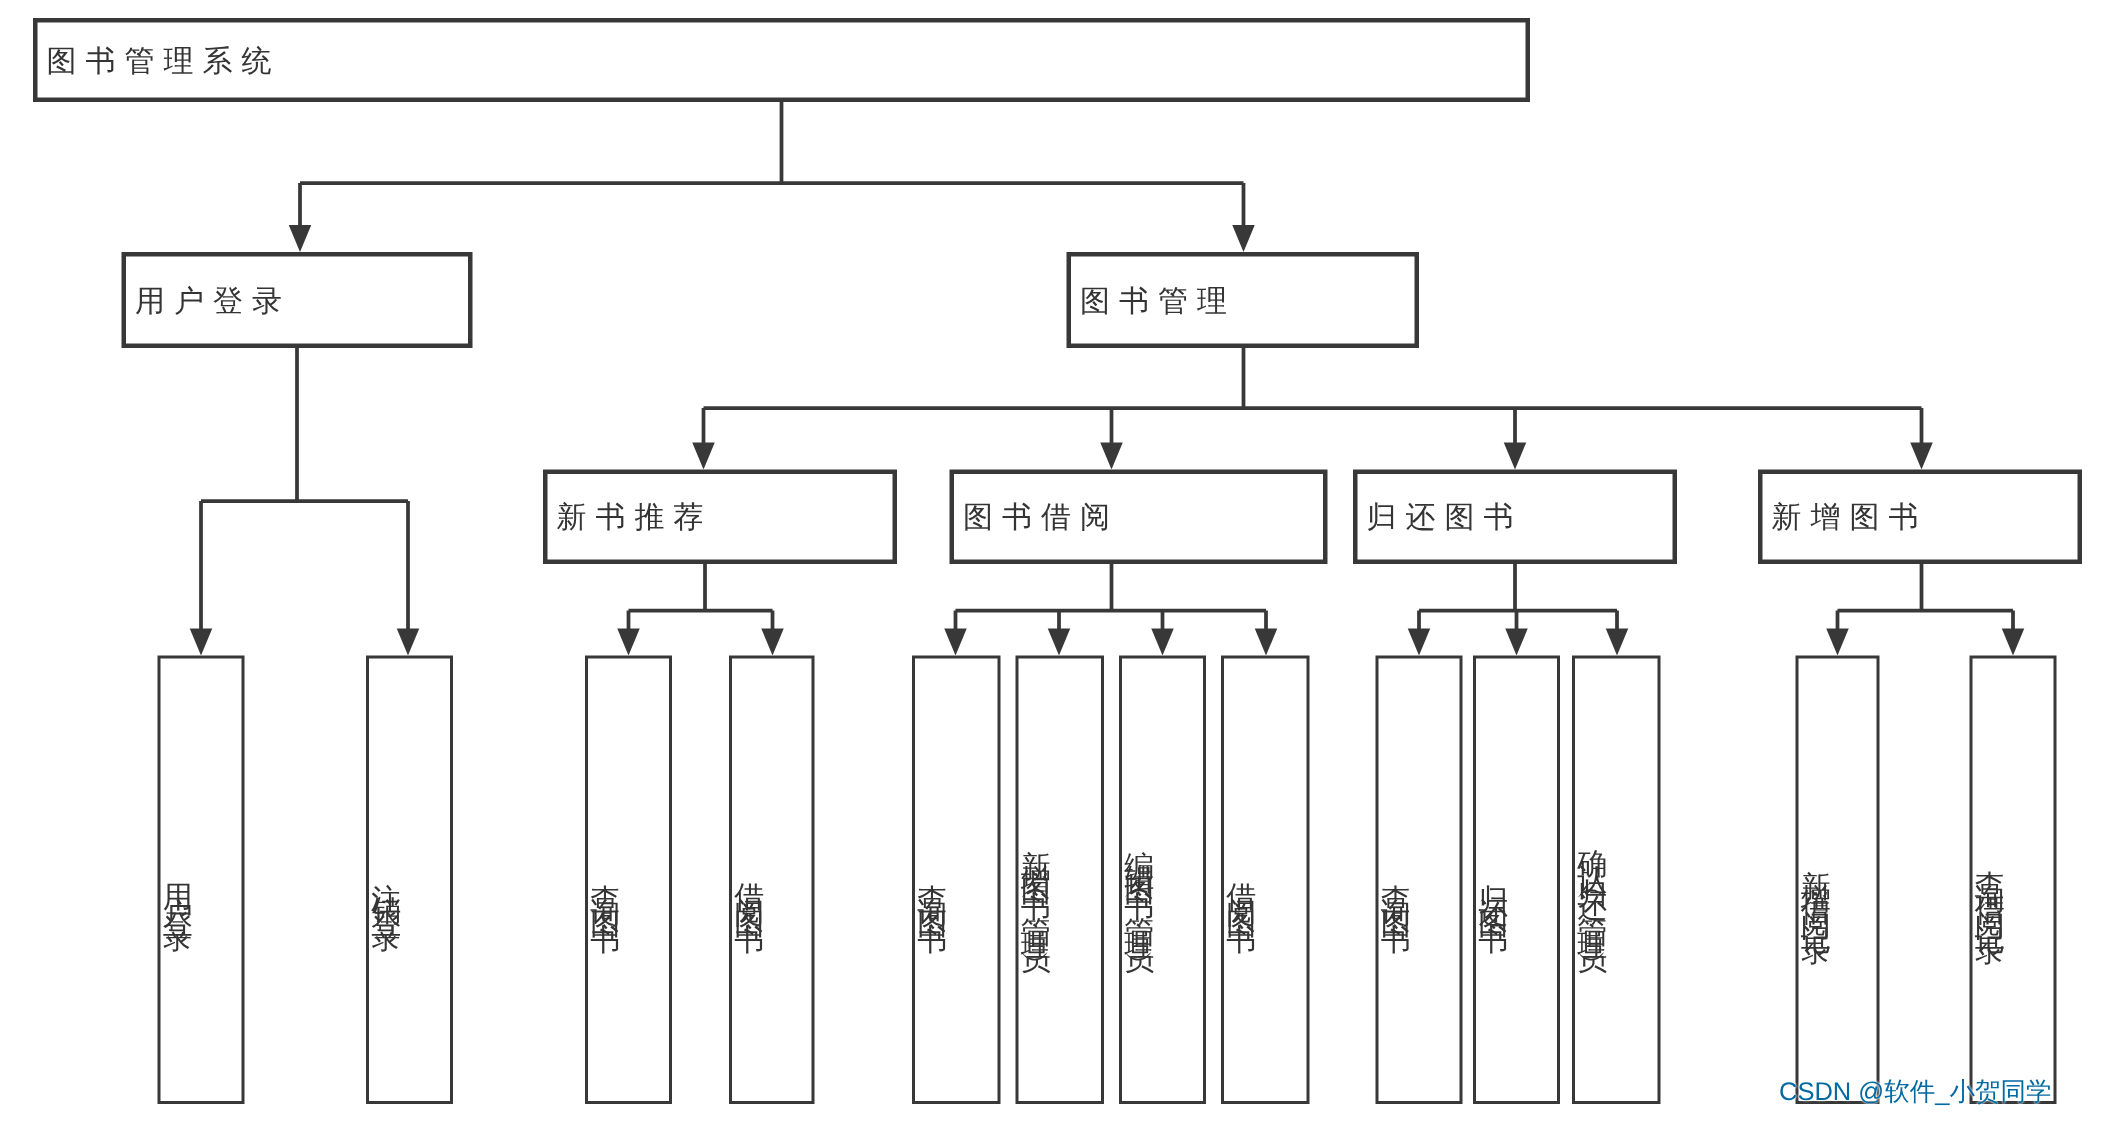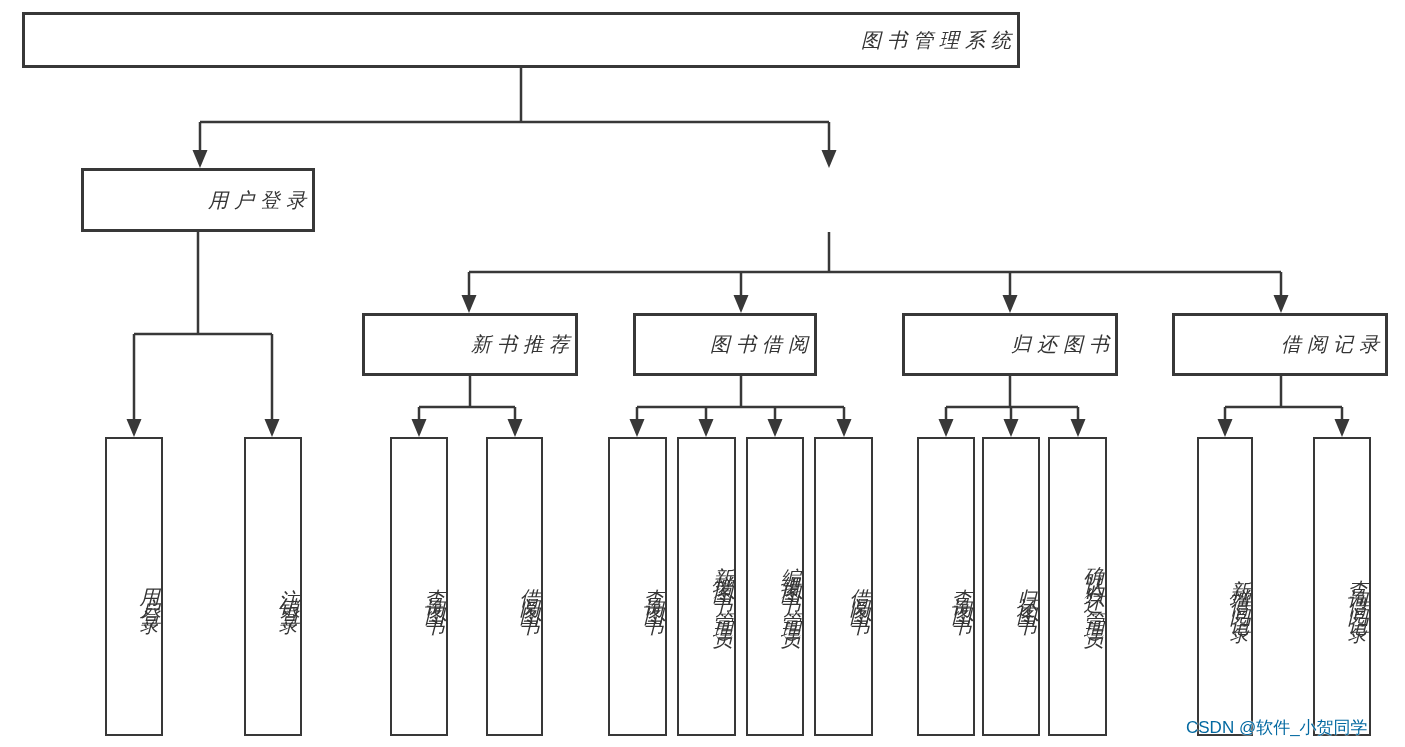--- a/index.html
+++ b/index.html
@@ -10,23 +10,22 @@
     font-family:"Liberation Sans","DejaVu Sans",sans-serif;
     color:#333333;
     overflow:hidden;
   }
   .connectors{position:absolute;left:0;top:0;width:1405px;height:747px;z-index:1;}
   .node{
     position:absolute;
     box-sizing:border-box;
     background:#ffffff;
     border:3px solid #383838;
-    display:flex;align-items:center;justify-content:flex-end;
+    display:flex;align-items:center;justify-content:flex-start;
     z-index:2;
-    font-style:italic;
   }
   .node .lbl{
     font-size:20px;
     letter-spacing:6px;
     padding-left:6px;           
     white-space:nowrap;
     color:#343434;
   }
   .vnode{border-width:2.5px;}
   .vnode .vlbl{
@@ -92,32 +91,35 @@
     </g>
   </svg>
 
   <div class="node" style="left:22px;top:12px;width:998px;height:56px">
     <span class="lbl">图书管理系统</span>
   </div>
 
   <div class="node" style="left:81px;top:168px;width:234px;height:64px">
     <span class="lbl">用户登录</span>
   </div>
+  <div class="node" style="left:711px;top:168px;width:235px;height:64px">
+    <span class="lbl">图书管理</span>
+  </div>
 
-  <div class="node" style="left:362px;top:313px;width:216px;height:63px">
+  <div class="node" style="left:362px;top:313px;width:236px;height:63px">
     <span class="lbl">新书推荐</span>
   </div>
-  <div class="node" style="left:633px;top:313px;width:184px;height:63px">
+  <div class="node" style="left:633px;top:313px;width:252px;height:63px">
     <span class="lbl">图书借阅</span>
   </div>
   <div class="node" style="left:902px;top:313px;width:216px;height:63px">
     <span class="lbl">归还图书</span>
   </div>
   <div class="node" style="left:1172px;top:313px;width:216px;height:63px">
-    <span class="lbl">借阅记录</span>
+    <span class="lbl">新增图书</span>
   </div>
 
   <div class="node vnode" style="left:105px;top:437px;width:58px;height:299px">
     <span class="vlbl">用户登录</span>
   </div>
   <div class="node vnode" style="left:244px;top:437px;width:58px;height:299px">
     <span class="vlbl">注销登录</span>
   </div>
 
   <div class="node vnode" style="left:390px;top:437px;width:58px;height:299px">

